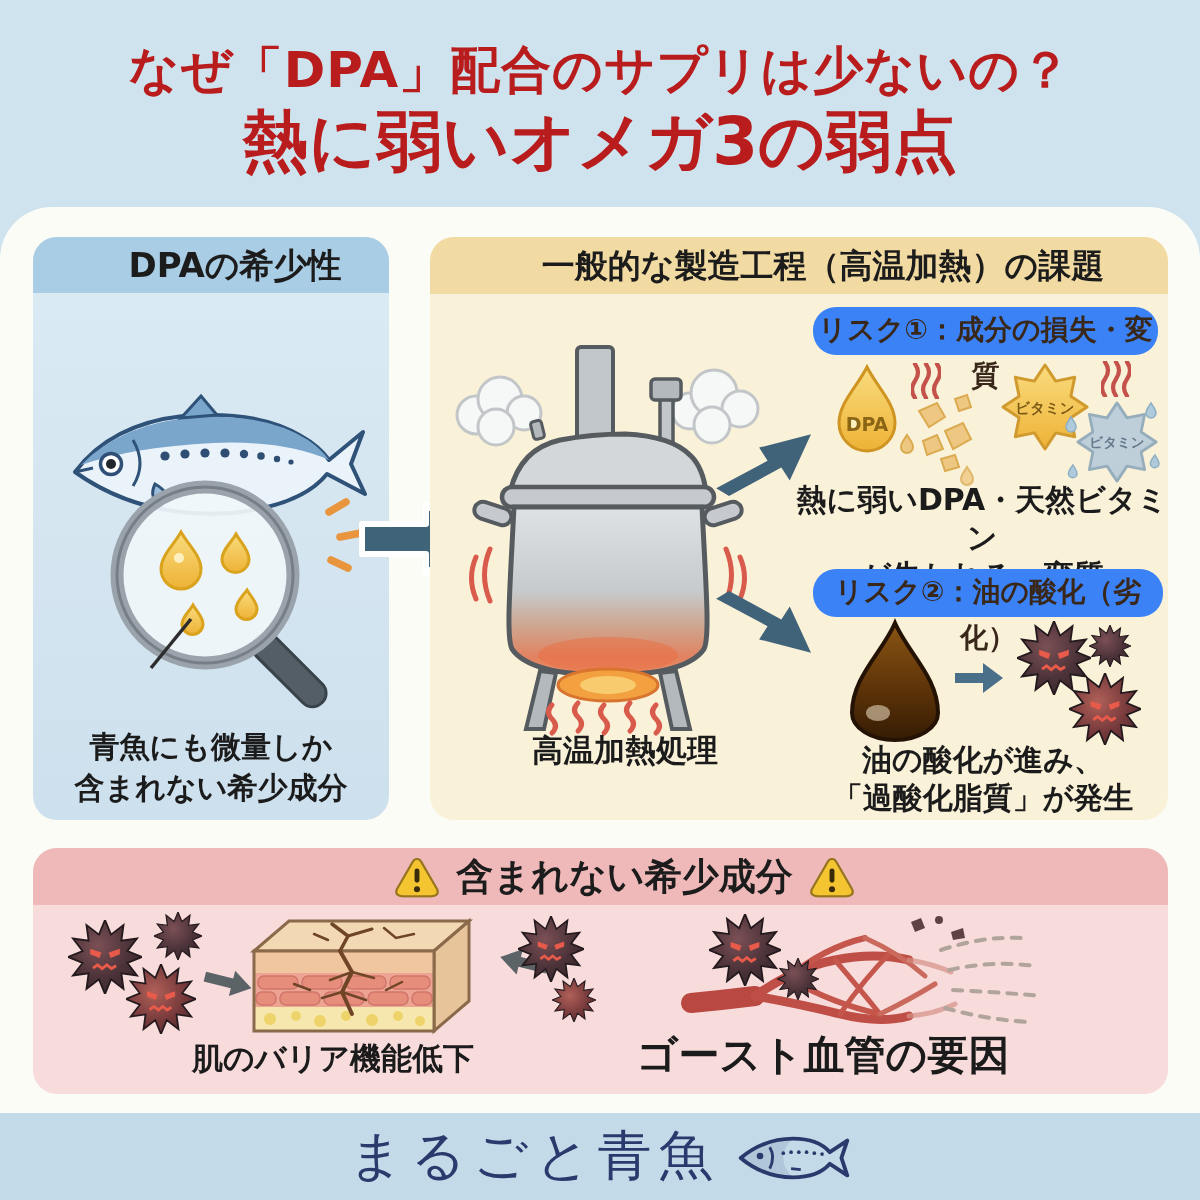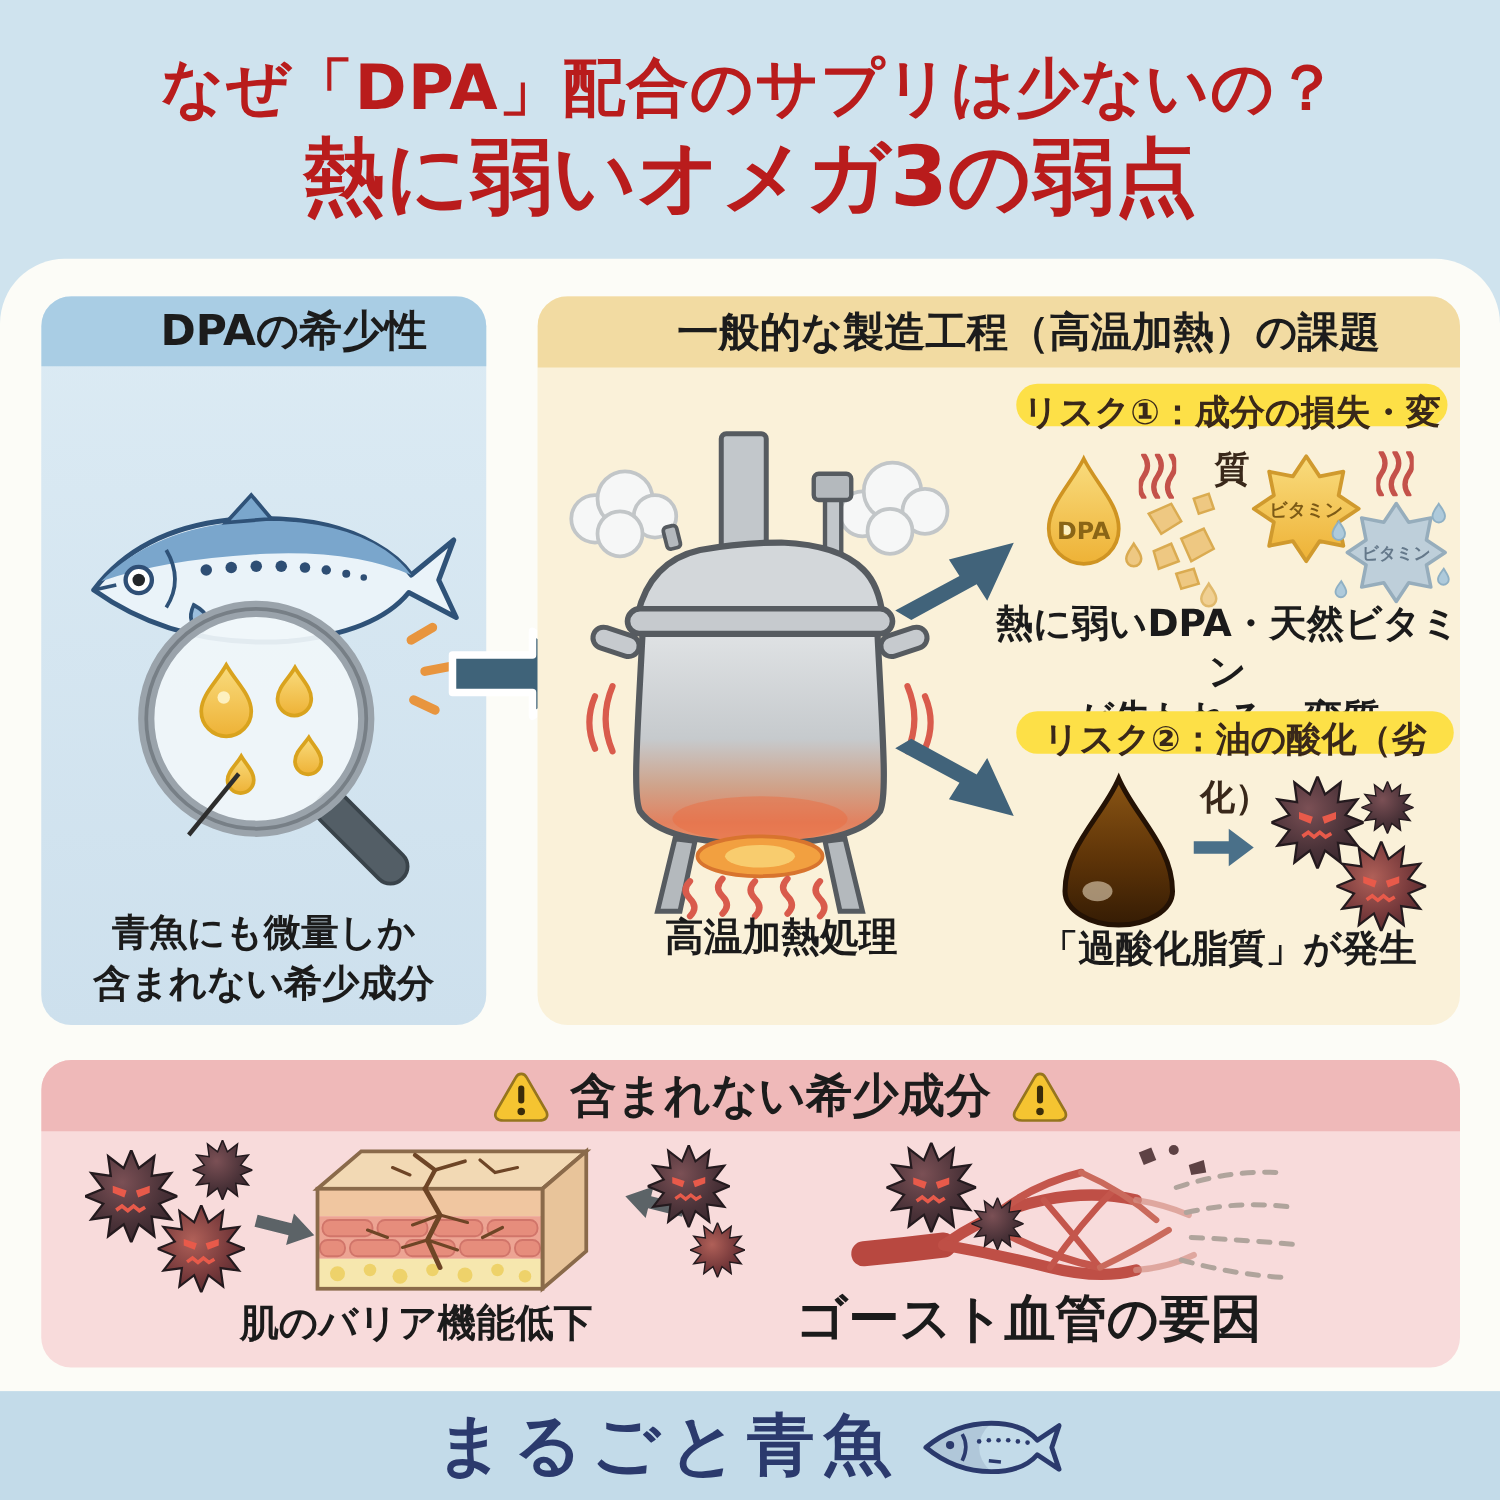--- a/index.html
+++ b/index.html
@@ -17,33 +17,33 @@
   .panel-header{position:absolute;left:0;top:0;width:100%;text-align:center;
                 font-weight:800;color:#1c1c1c;padding-left:24px;}
   #left-panel{left:33px;top:237px;width:356px;height:583px;
               background:linear-gradient(#dcebf4,#cde0ed);}
   #left-panel .panel-header{height:56px;line-height:56px;font-size:34px;background:#a9cde4;}
   #right-panel{left:430px;top:237px;width:738px;height:583px;background:#faf1d9;}
   #right-panel .panel-header{height:57px;line-height:57px;font-size:33px;background:#f2dba2;}
   #bottom-panel{left:33px;top:848px;width:1135px;height:246px;background:#f8dbdb;}
   #bottom-panel .panel-header{height:57px;background:#efb9b9;display:flex;
         align-items:center;justify-content:center;gap:16px;font-size:37px;}
-  .badge{position:absolute;background:#fde047;border-radius:23px;text-align:center;
-         font-weight:800;color:#39281a;font-size:28px;line-height:46px;height:34px;}
+  .badge{position:absolute;background:#3b82f6;border-radius:23px;text-align:center;
+         font-weight:800;color:#39281a;font-size:28px;line-height:46px;height:48px;}
   .cap{position:absolute;text-align:center;font-weight:800;color:#1b1b1b;}
   .dpa-label{left:14px;top:424px;width:250px;font-size:33px;}
   .left-caption{left:0;top:489px;width:356px;font-size:30px;line-height:41px;}
   .pot-caption{left:0;top:493px;width:390px;font-size:31px;line-height:41px;}
   .risk-text1{left:363px;top:244px;width:378px;font-size:30px;line-height:38px;}
   .risk-text2{left:373px;top:504px;width:360px;font-size:30px;line-height:38px;}
   .skin-caption{left:40px;top:190px;width:520px;font-size:31px;}
   .vessel-caption{left:560px;top:180px;width:460px;font-size:41px;}
   .footer{left:0;top:1113px;width:1200px;height:87px;background:#c3dbe9;
           display:flex;align-items:center;justify-content:center;gap:14px;}
-  .brand{font-family:"DejaVu Serif","Liberation Serif",serif;font-weight:700;
+  .brand{font-family:"DejaVu Serif","Liberation Serif",serif;font-weight:400;
          font-size:54px;color:#2b3a6d;letter-spacing:7px;}
 </style>
 </head>
 <body>
 
 <div class="canvas">
 
   <div class="abs content-bg"></div>
 
   <div class="abs title">
@@ -265,20 +265,21 @@
         <path d="M45 2 C58 32 88 56 88 92 a43 27 0 1 1 -86 0 C2 56 32 32 45 2 Z" fill="url(#oilGrad)" stroke="#241204" stroke-width="4"></path>
         <ellipse cx="28" cy="92" rx="12" ry="8" fill="#f4e6cc" opacity="0.55"></ellipse>
       </g>
       <polygon points="130,52 158,52 158,42 178,57 158,72 158,62 130,62" fill="#4a7089"></polygon>
       <use href="#virus" x="192" y="0" width="74" height="74" fill="url(#virGrad)"></use>
       <use href="#virus-plain" x="264" y="4" width="42" height="42" fill="url(#virGrad)"></use>
       <use href="#virus" x="244" y="52" width="72" height="72" fill="url(#virGrad2)"></use>
     </svg>
 
     <div class="cap risk-text2">
+      <div>油の酸化が進み、</div>
       <div>「過酸化脂質」が発生</div>
     </div>
   </div>
 
   <div class="abs panel" id="bottom-panel">
     <div class="panel-header">
       <svg width="46" height="42" viewBox="0 0 64 58">
           <use href="#warn"></use>
         </svg>
       <span style="font-weight:800;color:#1c1c1c;">含まれない希少成分</span>

